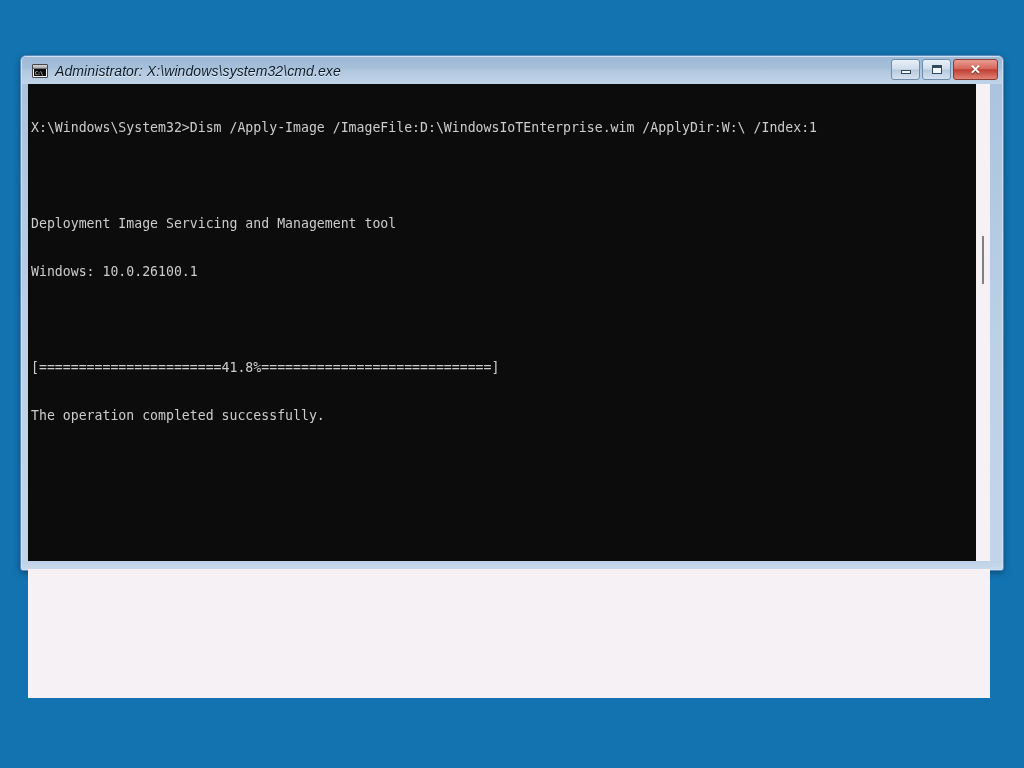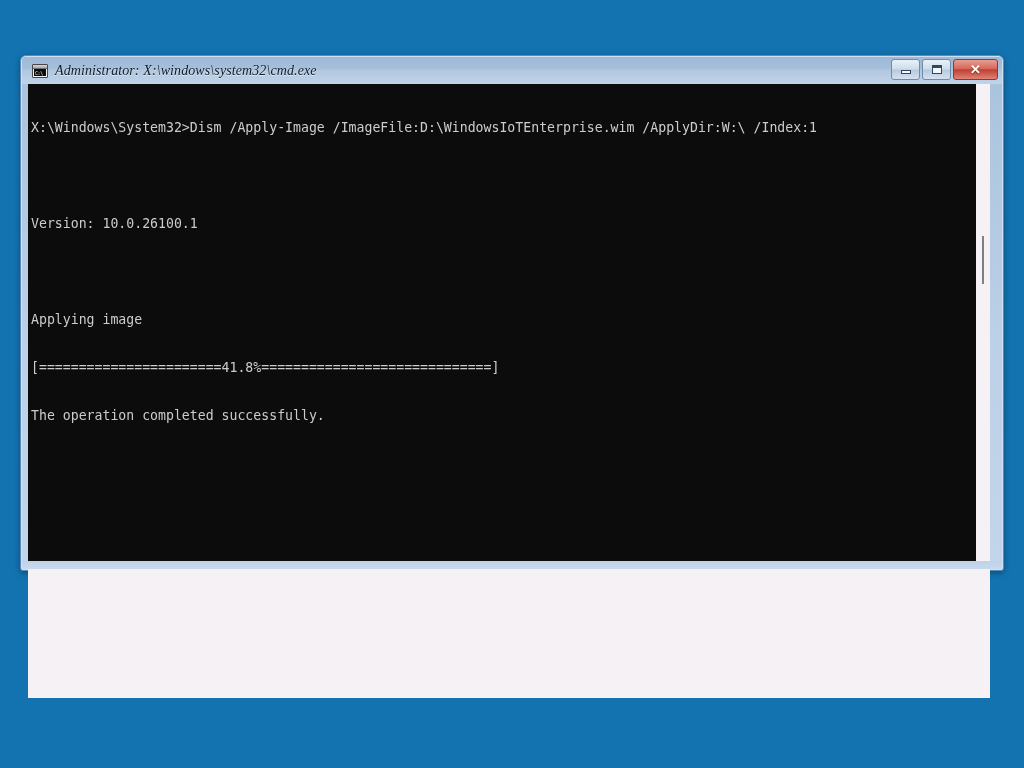--- a/index.html
+++ b/index.html
@@ -89,21 +89,21 @@
     left: 2px;
     top: 6px;
     font-family: "DejaVu Sans Mono", monospace;
     font-size: 5px;
     line-height: 5px;
     color: #f0f0f0;
     letter-spacing: -0.4px;
   }
 
   #title-text {
-    font-family: Liberation Serif, serif;
+    font-family: Liberation Sans, sans-serif;
     font-style: italic;
     font-weight: normal;
     font-size: 14px;
     color: #0b1b2b;
     white-space: nowrap;
     text-shadow: 0 1px 0 rgba(255,255,255,0.6);
     letter-spacing: 0.1px;
   }
 
   #window-buttons {
@@ -257,23 +257,23 @@
         </div>
 
       </div>
 
       <div id="console-area">
 
         <div id="console-screen">
           <div id="console-text">
             <div class="line">X:\Windows\System32&gt;Dism /Apply-Image /ImageFile:D:\WindowsIoTEnterprise.wim /ApplyDir:W:\ /Index:1</div>
             <div class="line"></div>
-            <div class="line">Version: 10.0.26100.1</div>
+            <div class="line">Deployment Image Servicing and Management tool</div>
+            <div class="line">Windows: 10.0.26100.1</div>
             <div class="line"></div>
-            <div class="line">Applying image</div>
             <div class="line">[=======================41.8%=============================]</div>
             <div class="line">The operation completed successfully.</div>
             <div class="line"></div>
           </div>
         </div>
 
         <div id="console-scrollbar">
           <div id="scroll-thumb"></div>
         </div>
 

